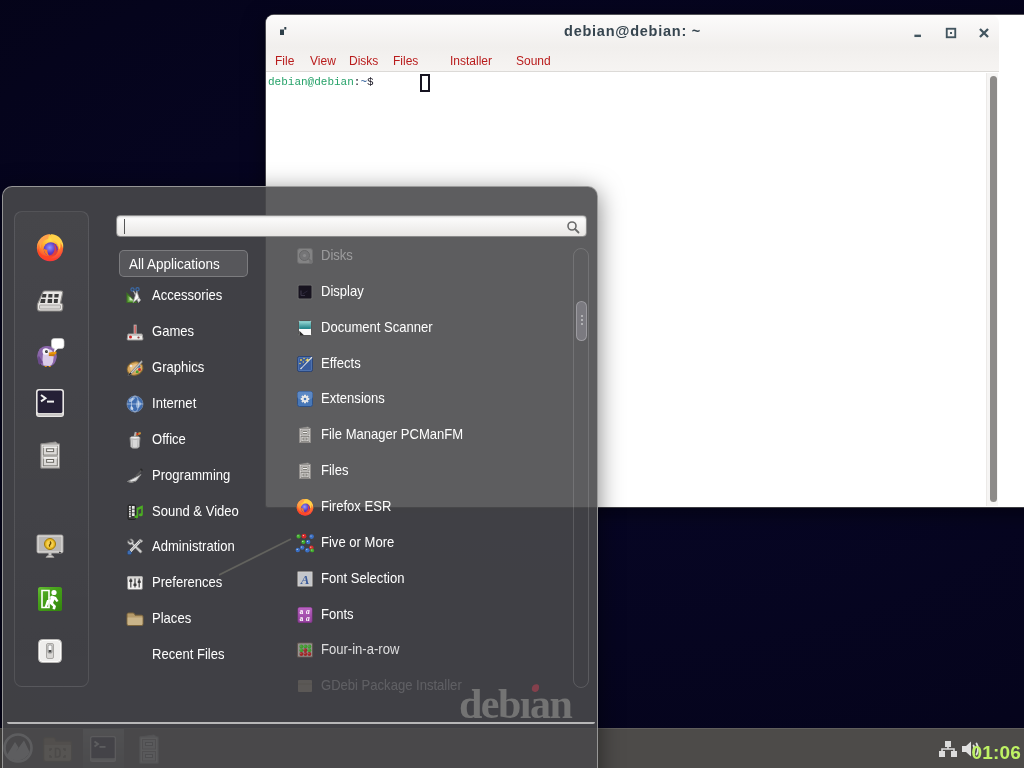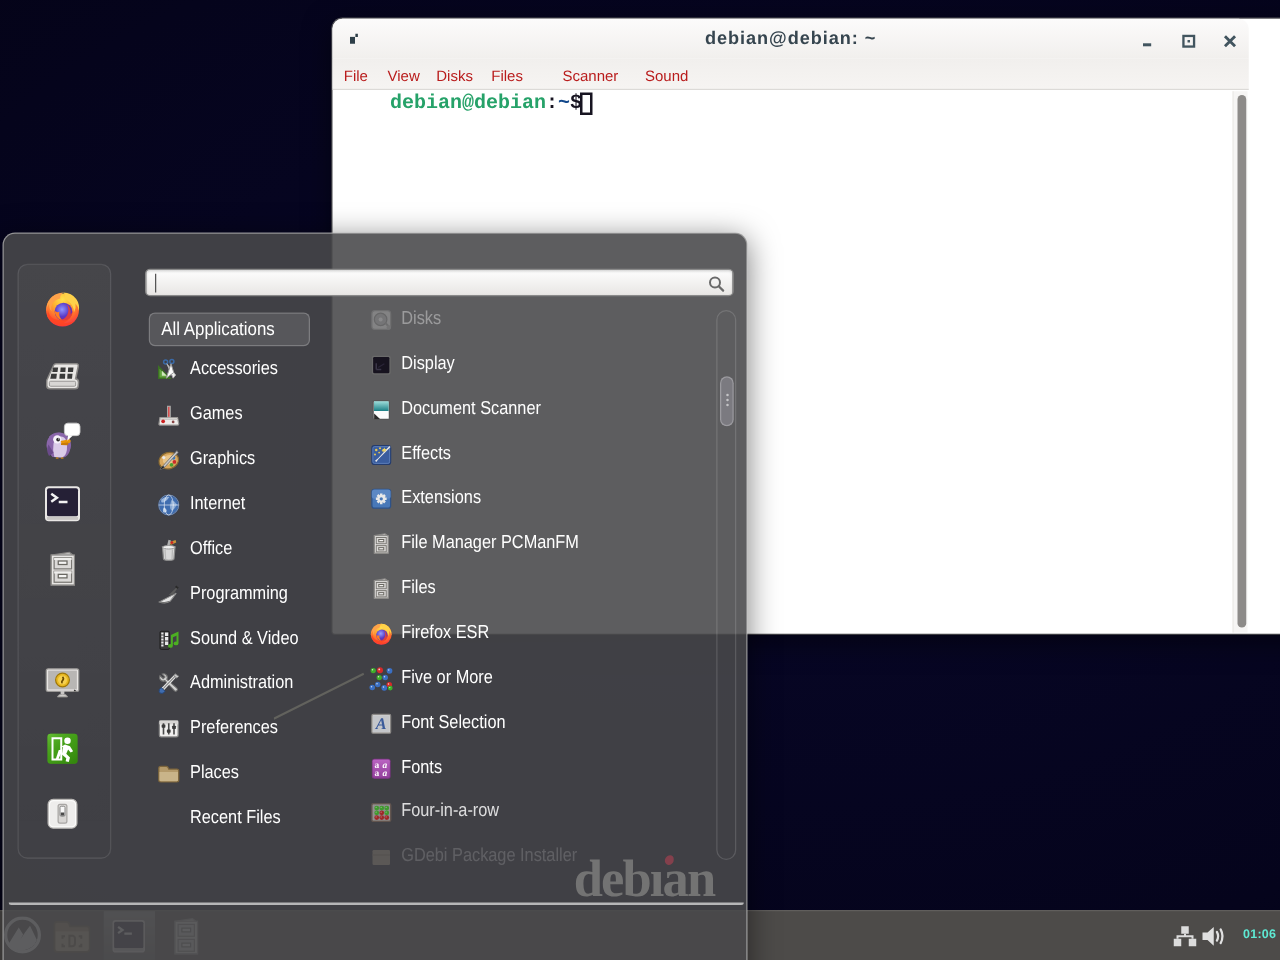--- a/index.html
+++ b/index.html
@@ -20,37 +20,37 @@
     border-radius:8px 8px 2px 2px;
     box-shadow:0 6px 22px rgba(0,0,0,0.5), 0 0 0 1px rgba(125,125,125,0.75);
     background:#fff; }
   #titlebar { left:0; top:0; width:733px; height:32px; border-radius:8px 8px 0 0;
     background:linear-gradient(#fcfbfb,#f1efed); }
   #title { width:733px; top:8px; text-align:center; font-size:14.5px; font-weight:bold; color:#36454f; letter-spacing:0.75px; }
   #menubar { left:0; top:32px; width:733px; height:25px;
     background:linear-gradient(#f1efed,#f6f4f2); border-bottom:1px solid #dcdad7; }
   .mitem { position:absolute; top:39px; font-size:12px; color:#b91c1c; }
   #tcontent { left:1px; top:57px; width:731px; height:434px; background:#fff; }
-  #prompt { left:2px; top:58px; font-family:"Liberation Mono", monospace; font-weight:bold;
-    font-size:16px; line-height:19px; white-space:pre; color:#171421;margin-left:44px; }
+  #prompt { left:2px; top:58px; font-family:"Liberation Mono", monospace; font-weight:normal;
+    font-size:11px; line-height:19px; white-space:pre; color:#171421; }
   #prompt .g { color:#26a269; }
   #prompt .b { color:#12488b; }
   #cursor { left:152px; top:1px; width:10px; height:18px; border:2px solid #171421; position:absolute; }
   #tscroll { left:720px; top:58px; width:12px; height:433px; background:#f6f5f4; border-left:1px solid #eceae8; }
   #tthumb { left:3px; top:3px; width:7px; height:426px; background:#8d8b89; border-radius:4px; position:absolute; }
 
   
   .wbtn { position:absolute; top:12px; width:12px; height:12px; }
 
   
   #taskbar { left:0; top:728px; width:1024px; height:40px; background:#4d4b49;
     border-top:1px solid #605e5c; }
   #task-hl { left:83px; top:0; width:41px; height:40px;
     background:linear-gradient(rgba(255,255,255,0.38),rgba(255,255,255,0.10)); }
-  #clock { right:3px; top:13px; font-size:10px; font-weight:bold; color:#5eead4; letter-spacing:0.2px; }
+  #clock { right:3px; top:13px; font-size:19px; font-weight:bold; color:#bef264; letter-spacing:0.2px; }
 
   
   #menu { left:2px; top:186px; width:596px; height:640px;
     background:rgba(72,72,74,0.885);
     border:1px solid rgba(170,170,170,0.8); border-radius:10px;
     box-shadow:0 5px 24px rgba(0,0,0,0.5); }
   #favbox { left:11px; top:24px; width:75px; height:476px;
     border:1px solid rgba(255,255,255,0.10); border-radius:8px;
     background:linear-gradient(rgba(255,255,255,0.03),rgba(255,255,255,0.0)); }
   #searchbox { left:113px; top:28px; width:471px; height:22px; border-radius:4px;
@@ -91,21 +91,21 @@
     <rect x="4.6" y="4.6" width="1.8" height="1.8" fill="#42555f"></rect>
   </svg>
   <svg class="wbtn" style="left:712px" width="11" height="11" viewBox="0 0 11 11">
     <path d="M1.8 1.8 L9.2 9.2 M9.2 1.8 L1.8 9.2" stroke="#42555f" stroke-width="2.1"></path>
   </svg>
   <div id="menubar" class="abs"></div>
   <div class="mitem" style="left:9px">File</div>
   <div class="mitem" style="left:44px">View</div>
   <div class="mitem" style="left:83px">Disks</div>
   <div class="mitem" style="left:127px">Files</div>
-  <div class="mitem" style="left:184px">Scanner</div>
+  <div class="mitem" style="left:184px">Installer</div>
   <div class="mitem" style="left:250px">Sound</div>
   <div id="tcontent" class="abs"></div>
   <div id="prompt" class="abs"><span class="g">debian@debian</span>:<span class="b">~</span>$<span id="cursor"></span></div>
   <div id="tscroll" class="abs">
       <div id="tthumb"></div>
     </div>
 </div>
 
 <div id="taskbar" class="abs">
   <div id="task-hl" class="abs"></div>

